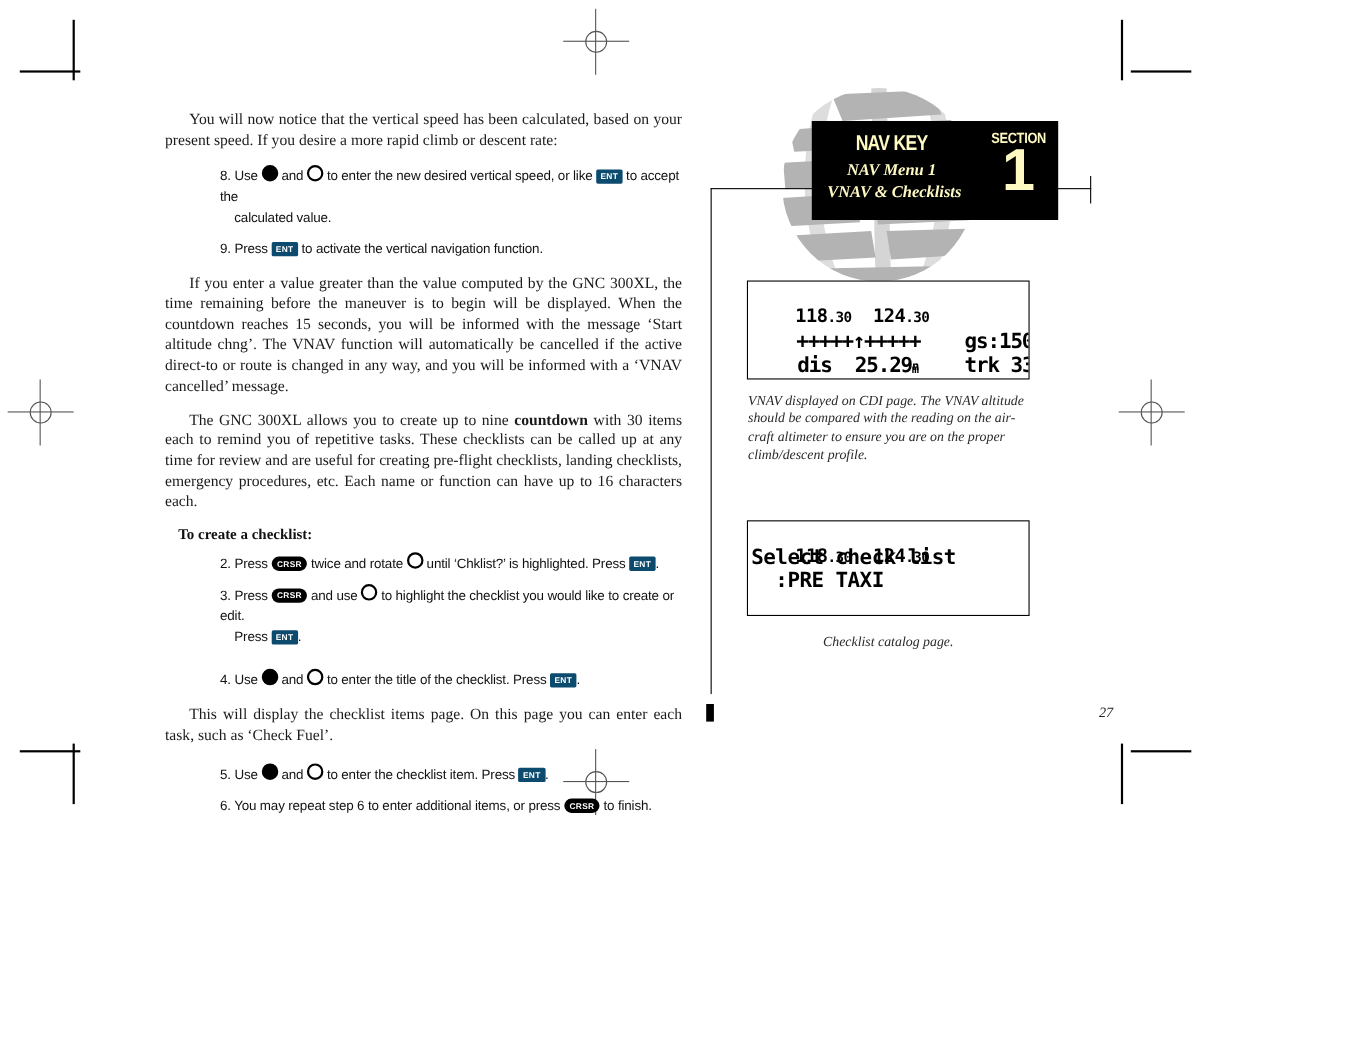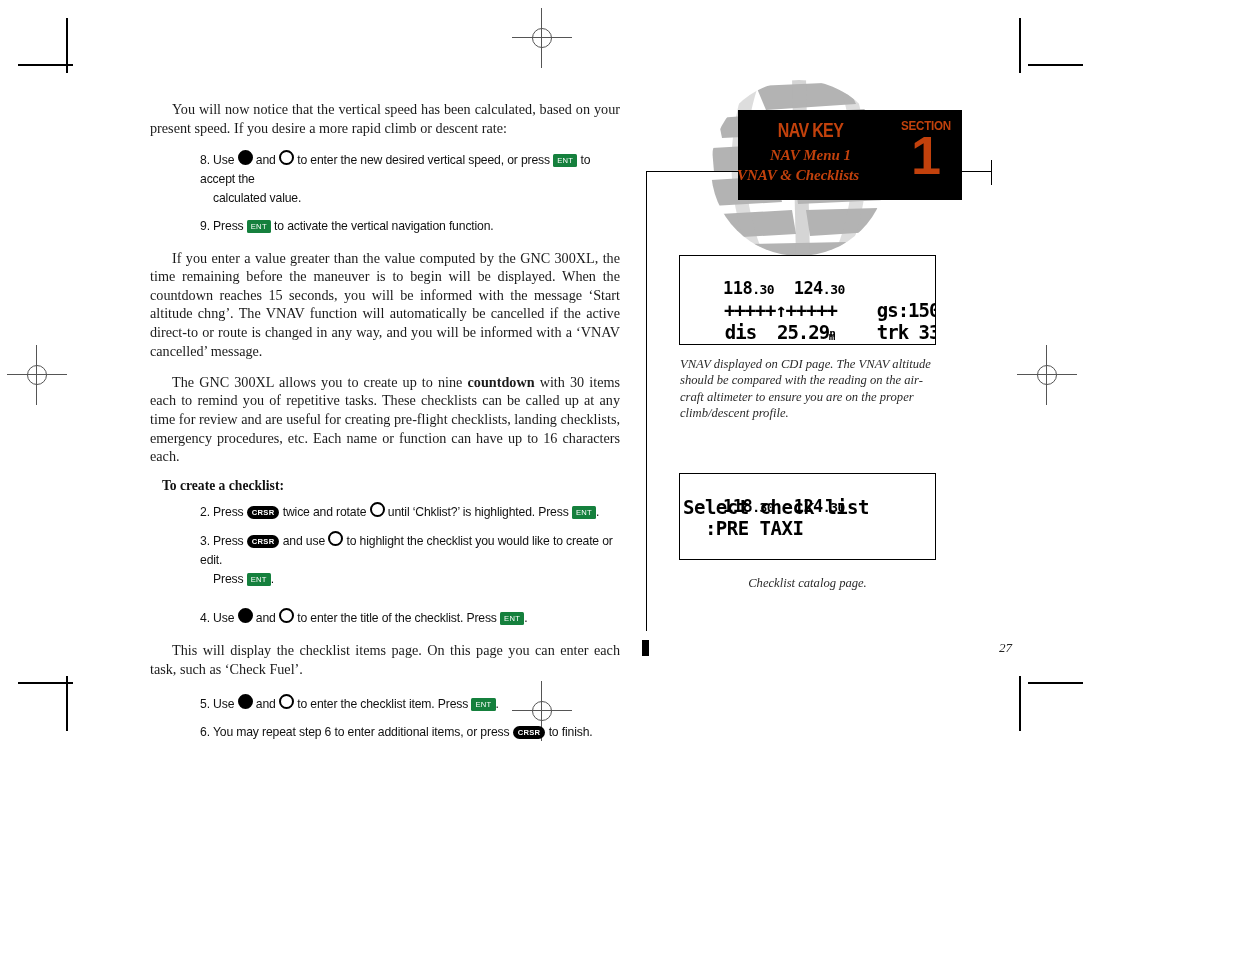--- a/index.html
+++ b/index.html
@@ -61,25 +61,25 @@
     font-size: 12.2px;
     line-height: 19px;
     color: #111;
     letter-spacing: -0.15px;
   }
   .step .cont { display:block; margin-left: 13px; }
 
   
   .key-rect {
     display: inline-block;
-    background: #15803d;
+    background: #0c4a6e;
     color: #fff;
     font-family: "Liberation Sans", sans-serif;
     font-size: 7.6px;
-    font-weight: normal;
+    font-weight: bold;
     letter-spacing: 0.3px;
     padding: 2px 4px 2px 4px;
     border-radius: 1.5px;
     line-height: 9px;
     vertical-align: 1px;
     text-align: center;
     min-width: 15px;
   }
   .key-pill {
     display: inline-block;
@@ -122,41 +122,42 @@
     overflow:hidden;
   }
   #globe svg { display:block; }
 
   
   #section-header {
     position:absolute;
     left:738px; top:110px;
     width:224px; height:90px;
     background:#000;
-    color:#c2410c;
+    color:#fef9c3;
   }
   #section-header .nav-key {
     position:absolute; left:0; top:9px; width:145px;
     text-align:center;
     font-family:"Liberation Sans", sans-serif;
     font-weight:bold;
     font-size:19.5px;
     letter-spacing:-0.8px;
     transform: scaleX(0.82);
     transform-origin: center;
   }
   #section-header .sub1 {
     position:absolute; left:0; top:37px; width:145px;
     text-align:center;
     font-family:"Liberation Serif", serif;
     font-style:italic; font-weight:bold;
     font-size:15px;
   }
   #section-header .sub2 {
     position:absolute; left:-1px; top:57px; width:152px;
+    text-align:center;
     font-family:"Liberation Serif", serif;
     font-style:italic; font-weight:bold;
     font-size:15px;
   }
   #section-header .sec-word {
     position:absolute; left:152px; top:8px; width:72px;
     text-align:center;
     font-family:"Liberation Sans", sans-serif;
     font-weight:bold;
     font-size:13.5px;
@@ -284,21 +285,21 @@
   <div class="sub2">VNAV &amp; Checklists</div>
   <div class="sec-word">SECTION</div>
   <div class="sec-num">1</div>
 </div>
 
 <div id="text-column">
 
   <p class="body-para">You will now notice that the vertical speed has been calculated, based on your present speed. If you desire a more rapid climb or descent rate:</p>
 
   <div class="step">
-    <span>8. </span><span>Use </span><span class="knob-small"></span><span> and </span><span class="knob-large"></span><span> to enter the new desired vertical speed, or press </span><span class="key-rect">ENT</span><span> to accept the</span>
+    <span>8. </span><span>Use </span><span class="knob-small"></span><span> and </span><span class="knob-large"></span><span> to enter the new desired vertical speed, or like </span><span class="key-rect">ENT</span><span> to accept the</span>
     <span class="cont">calculated value.</span>
   </div>
 
   <div class="step" style="margin-bottom:13px;">
     <span>9. </span><span>Press </span><span class="key-rect">ENT</span><span> to activate the vertical navigation function.</span>
   </div>
 
   <p class="body-para">If you enter a value greater than the value computed by the GNC 300XL, the time remaining before the maneuver is to begin will be displayed. When the countdown reaches 15 seconds, you will be informed with the message ‘Start altitude chng’. The VNAV function will automatically be cancelled if the active direct-to or route is changed in any way, and you will be informed with a ‘VNAV cancelled’ message.</p>
 
   <p class="body-para">

